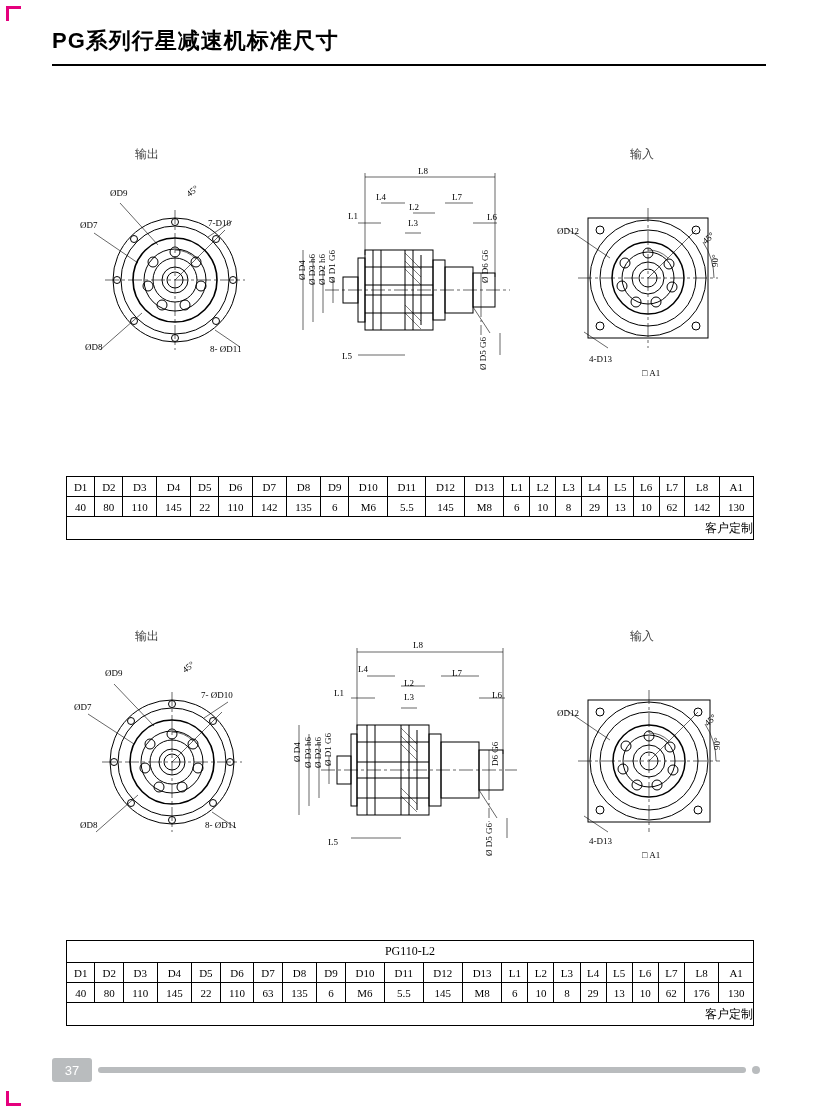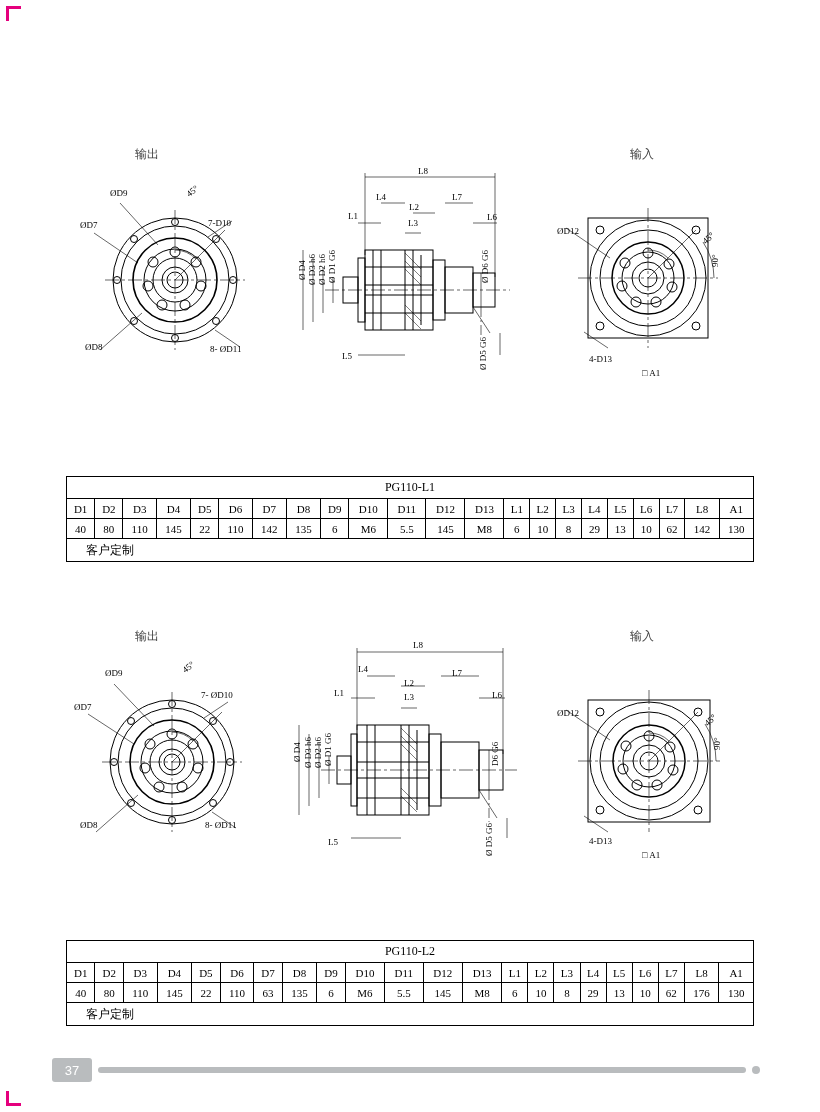--- a/index.html
+++ b/index.html
@@ -52,21 +52,21 @@
   .tbl{
     position:absolute;border-collapse:collapse;
     font-family:"Liberation Serif", serif;
     font-size:11px;color:#000;
   }
   .tbl td,.tbl th{
     border:1px solid #000;text-align:center;
     padding:1px 0;height:17px;font-weight:normal;
   }
   .tbl .title{height:19px;font-size:12px;}
-  .tbl .cust{text-align:left;padding-left:19px;font-size:12px;height:20px;
+  .tbl .cust{text-align:right;padding-left:19px;font-size:12px;height:20px;
     font-family:"Liberation Sans", sans-serif;margin-left:12px;}
 
   
   .footer{position:absolute;left:52px;bottom:28px;width:716px;height:26px;}
   .pagenum{
     position:absolute;left:0;top:0;width:40px;height:24px;
     background:#b9bcbe;border-radius:3px;color:#fff;
     font-family:"Liberation Sans", sans-serif;font-size:13px;
     display:flex;align-items:center;justify-content:center;
   }
@@ -80,20 +80,24 @@
   }
 </style>
 </head>
 <body>
 
 <div class="page">
 
   <div class="corner tl"></div>
   <div class="corner bl"></div>
 
+  <div class="header">
+    <h1>PG系列行星减速机标准尺寸</h1>
+    <div class="rule"></div>
+  </div>
 
   <div class="section sec1">
 
     <div class="lbl" style="left:135px;top:26px;">输出</div>
     <div class="lbl" style="left:630px;top:26px;">输入</div>
 
     <svg style="position:absolute;left:80px;top:55px;" width="210" height="200">
       <g fill="none" stroke="#000" stroke-width="1">
         <circle cx="95" cy="105" r="62"></circle>
         <circle cx="95" cy="105" r="54"></circle>
@@ -245,23 +249,20 @@
       </g>
     </svg>
     <div class="dim" style="left:557px;top:106px;">ØD12</div>
     <div class="dim" style="left:702px;top:113px;transform:rotate(-42deg);">45°</div>
     <div class="dim" style="left:710px;top:147px;transform:rotate(-90deg);transform-origin:left top;">90°</div>
     <div class="dim" style="left:589px;top:234px;">4-D13</div>
     <div class="dim" style="left:642px;top:248px;">□ A1</div>
 
     <table class="tbl" style="left:66px;top:356px;width:688px;">
       <tbody>
-          <tr>
-            <td class="title" colspan="22">PG110-L1</td>
-          </tr>
       <tr>
         <td>D1</td>
         <td>D2</td>
         <td>D3</td>
         <td>D4</td>
         <td>D5</td>
         <td>D6</td>
         <td>D7</td>
         <td>D8</td>
         <td>D9</td>

